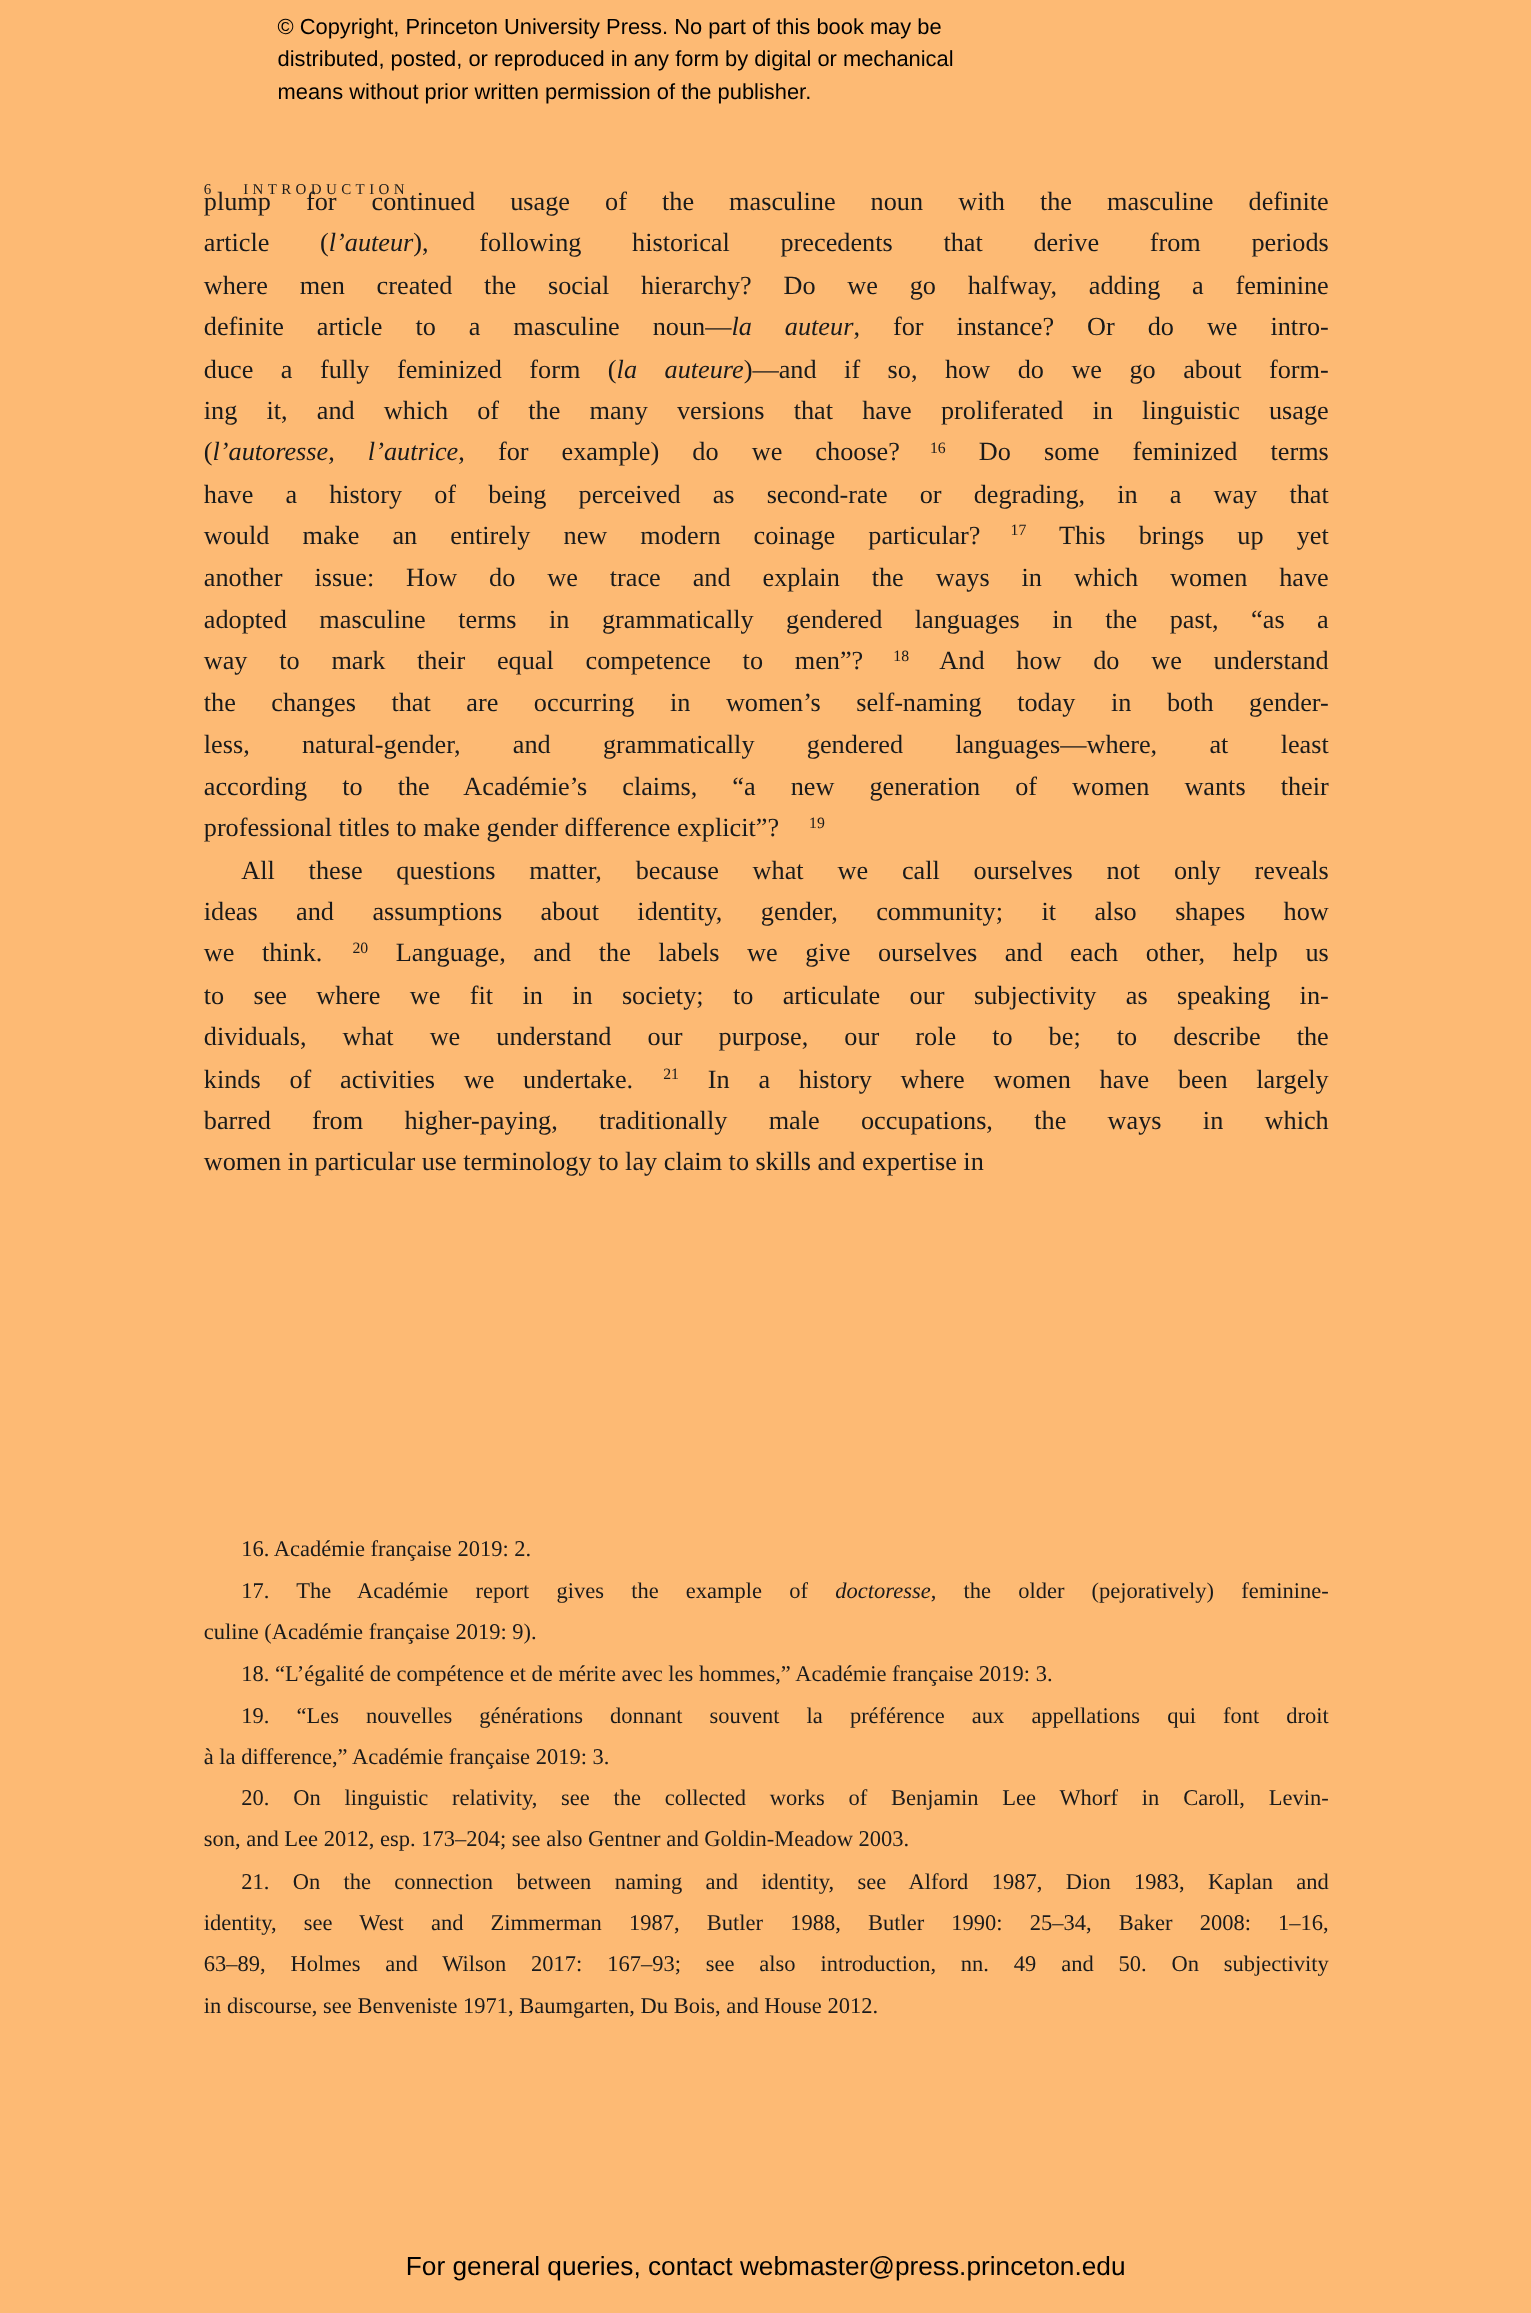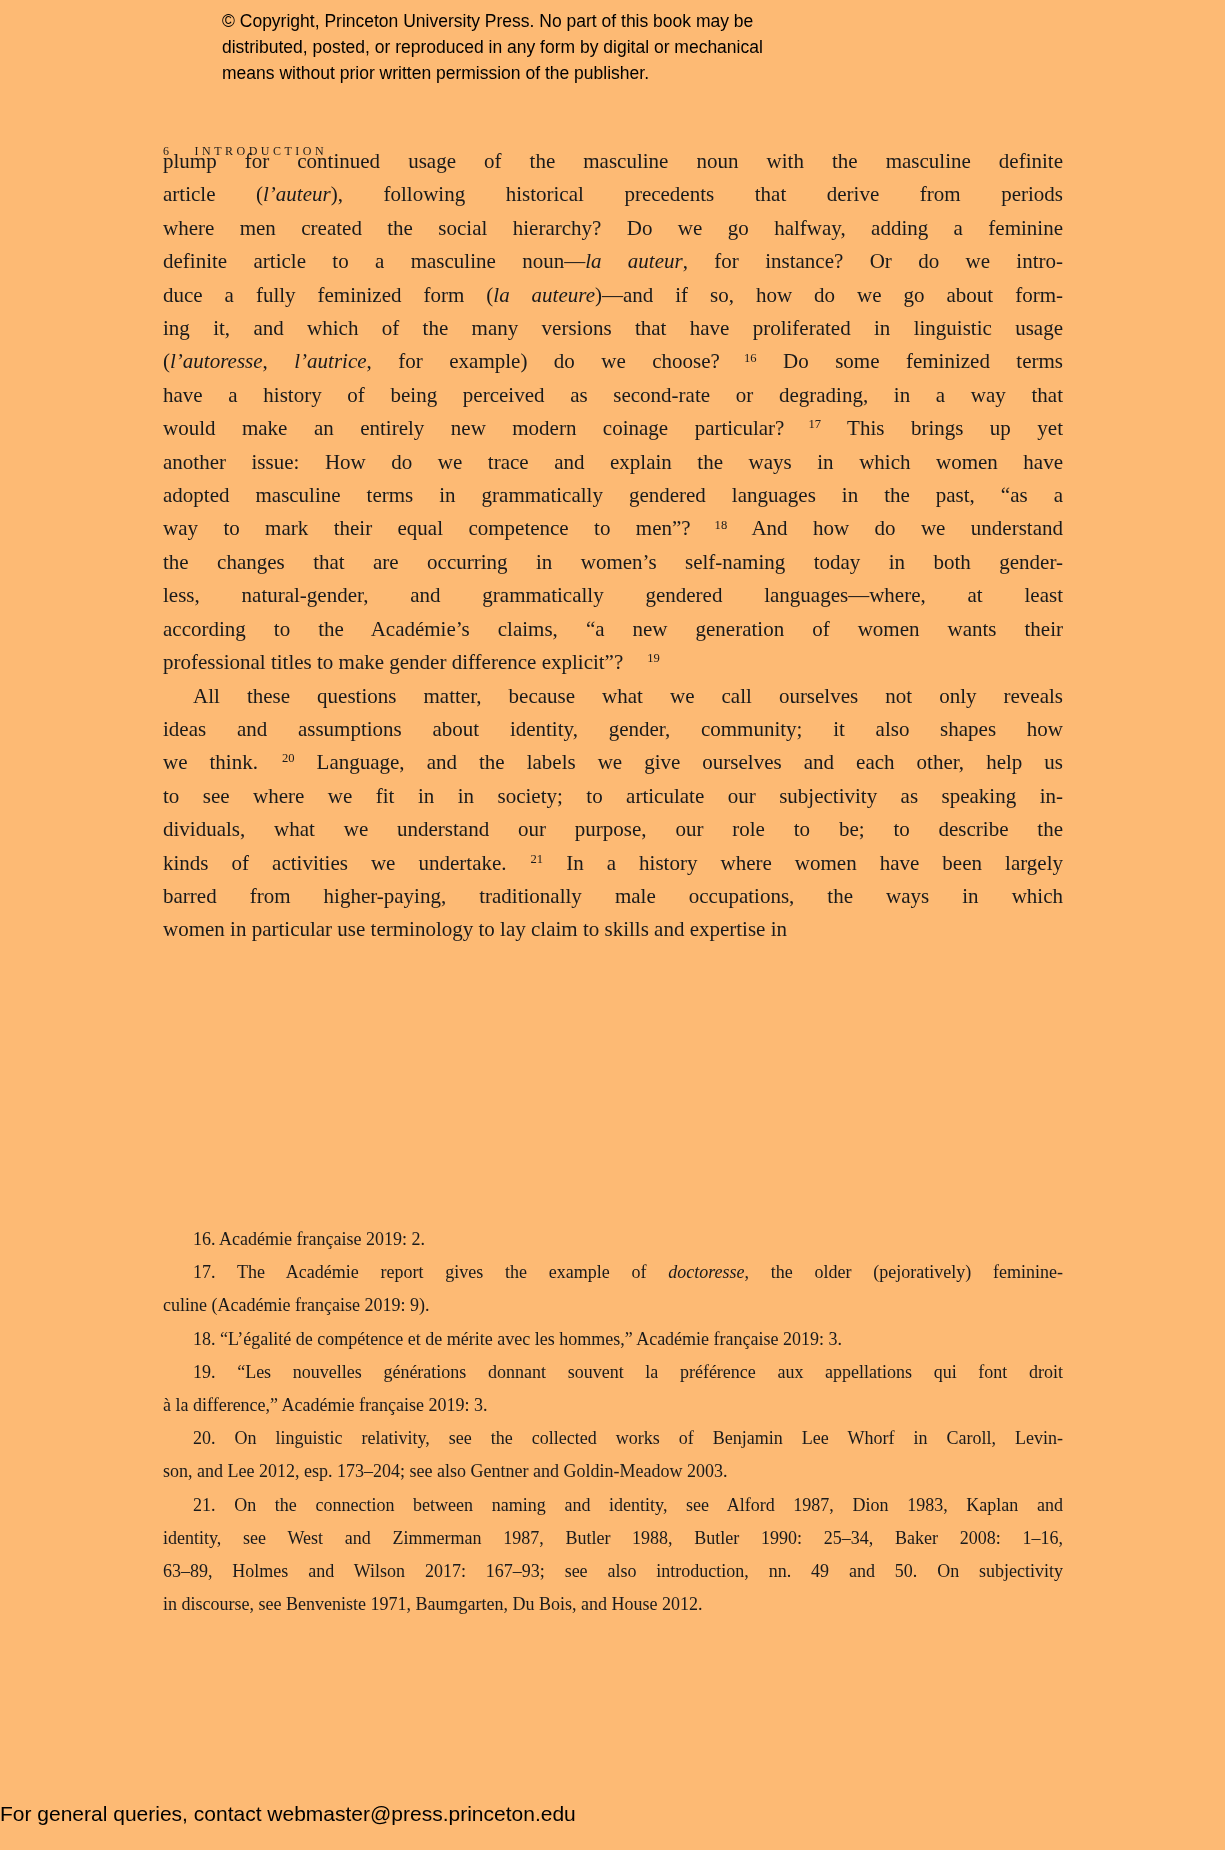--- a/index.html
+++ b/index.html
@@ -66,20 +66,21 @@
     vertical-align: baseline;
     position: relative;
     top: -0.55em;
     padding-left: 24px;
   }
   .page-footer {
     position: absolute;
     left: 0;
     top: 1802px;
     width: 1225px;
+    text-align: center;
     font-family: "Liberation Sans", sans-serif;
     font-size: 21px;
     color: #000000;
   }
 </style>
 </head>
 <body>
 
 <div class="page">
 

